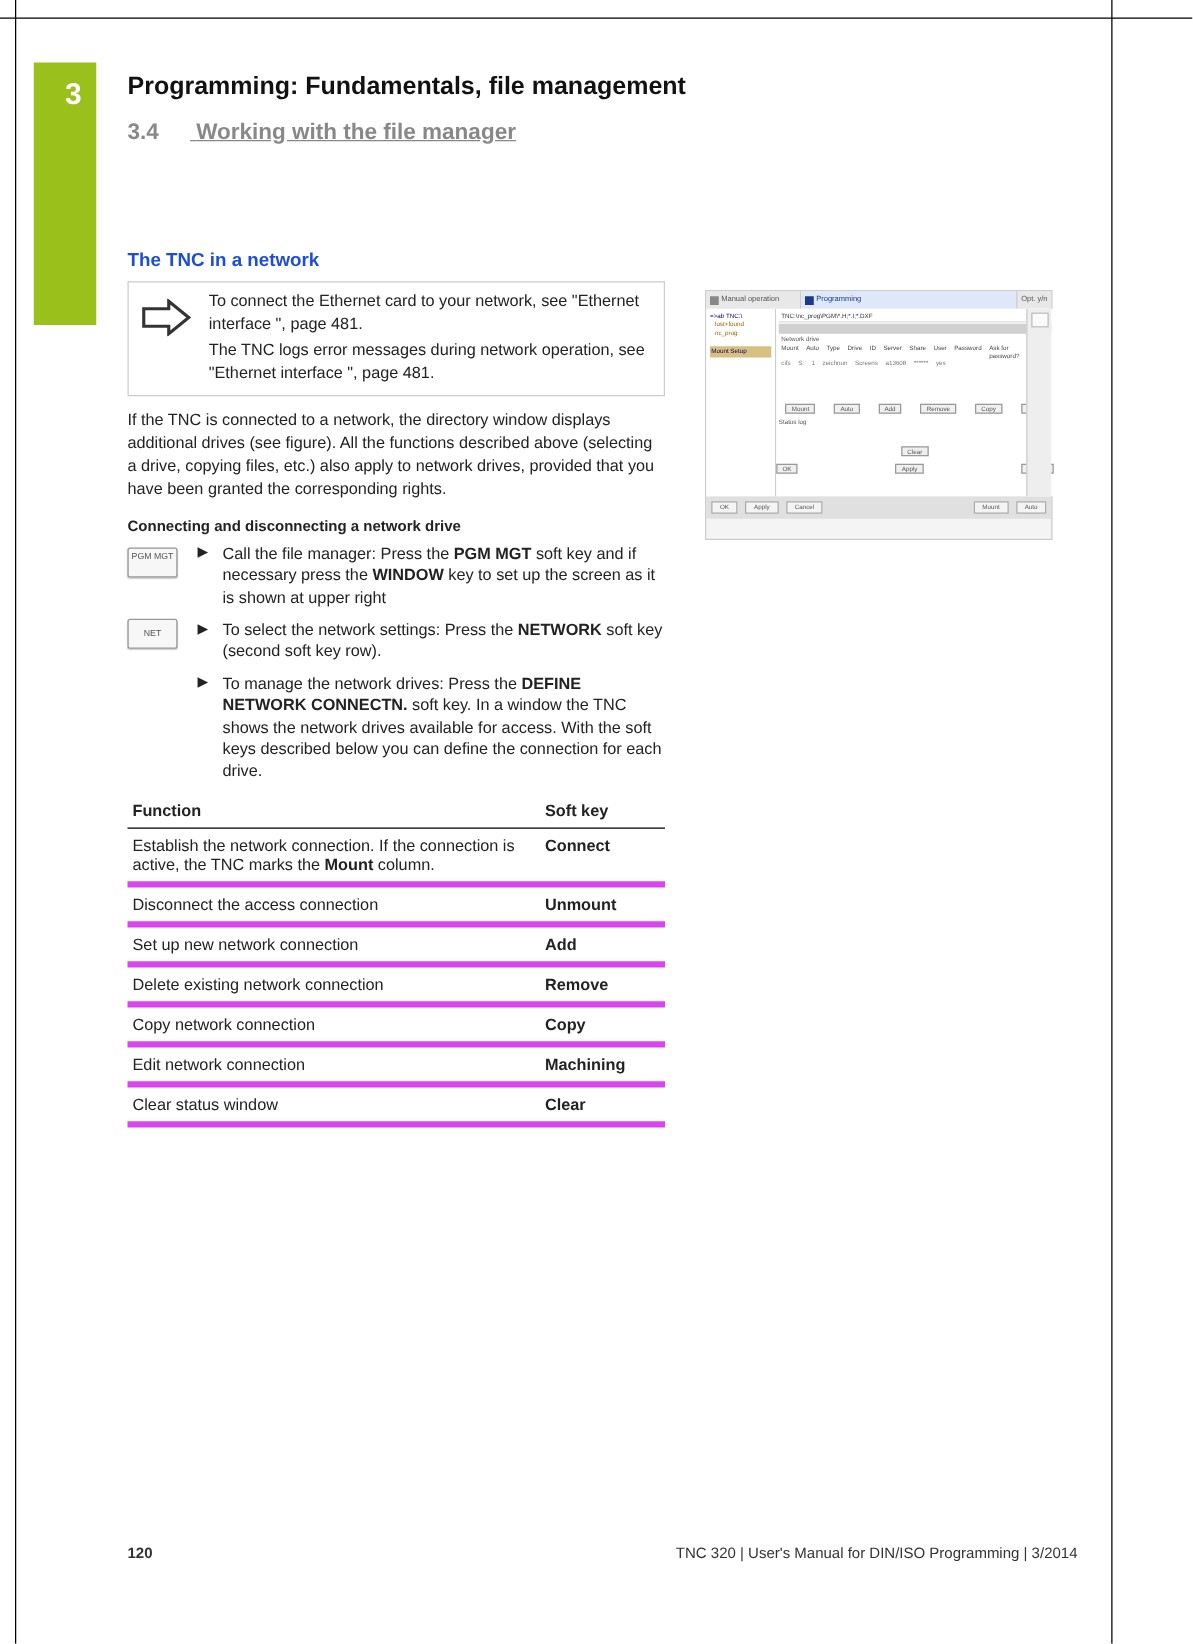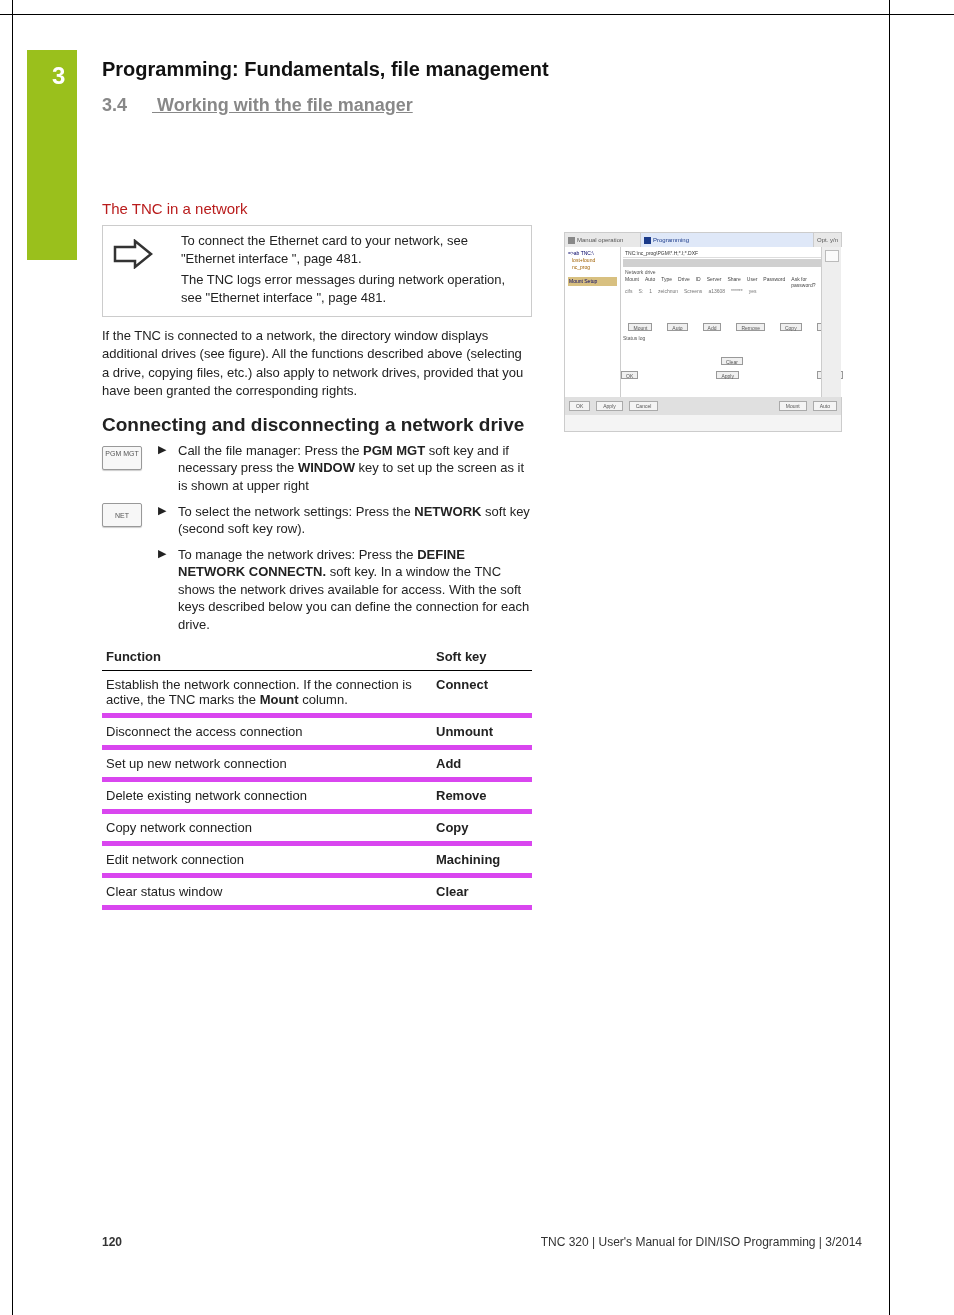--- a/index.html
+++ b/index.html
@@ -13,29 +13,29 @@
   .green-tab { position: absolute; left: 27px; top: 50px; width: 50px; height: 210px; background: #9ac01c; }
   .chapter-num { position: absolute; left: 52px; top: 62px; font-size: 24px; font-weight: bold; color: #fff; }
 
   .content { position: absolute; left: 102px; top: 58px; width: 760px; }
   h1.chap { font-size: 20px; font-weight: bold; color: #111; margin-bottom: 14px; }
   h2.sec { font-size: 18px; font-weight: bold; color: #888; text-decoration: underline; }
   h2.sec .secnum { display: inline-block; width: 50px; color: #888; }
   h2.sec .sectitle { color: #888; }
 
   .body { position: absolute; left: 102px; top: 200px; width: 760px; }
-  h3.sub { font-size: 15px; font-weight: normal; margin-bottom: 8px; color: #b91c1c; }
+  h3.sub { font-size: 15px; font-weight: bold; margin-bottom: 8px; color: #1d4ed8; }
 
   .callout { border: 1px solid #ccc; display: flex; align-items: flex-start; padding: 6px 8px; gap: 12px; margin-bottom: 10px; width: 430px; }
   .callout .arrow-icon { width: 44px; height: 44px; flex: 0 0 44px; display:flex; align-items:center; justify-content:center;}
-  .callout .txt p { font-size: 13px; line-height: 1.35; margin-bottom: 4px; margin-left: 14px; }
+  .callout .txt p { font-size: 13px; line-height: 1.35; margin-bottom: 4px; }
 
   .para { font-size: 13px; line-height: 1.4; width: 430px; margin-bottom: 14px; }
 
-  h4.subsub { font-size: 19px; font-weight: bold; margin: 14px 0 6px; }
+  h4.subsub { font-size: 12px; font-weight: bold; margin: 14px 0 6px; }
 
   .steps { width: 430px; }
   .step { display: flex; gap: 8px; margin-bottom: 8px; align-items: flex-start; }
   .step .keybox { width: 48px; flex: 0 0 48px; }
   .softkey { display:inline-block; width:40px; height:24px; border:1px solid #999; border-radius:2px; text-align:center; font-size:7px; line-height:10px; padding-top:2px; color:#555; background:#f7f7f7; box-shadow: 0 1px 1px rgba(0,0,0,.2);}
   .step .bullet { width: 12px; flex: 0 0 12px; font-size: 11px; padding-top:1px;}
   .step .txt { font-size: 13px; line-height: 1.35; flex: 1; }
 
   table.func { width: 430px; border-collapse: collapse; font-size: 13px; margin-top: 10px; }
   table.func th { text-align: left; font-weight: bold; border-bottom: 1px solid #000000; padding: 6px 4px; }

